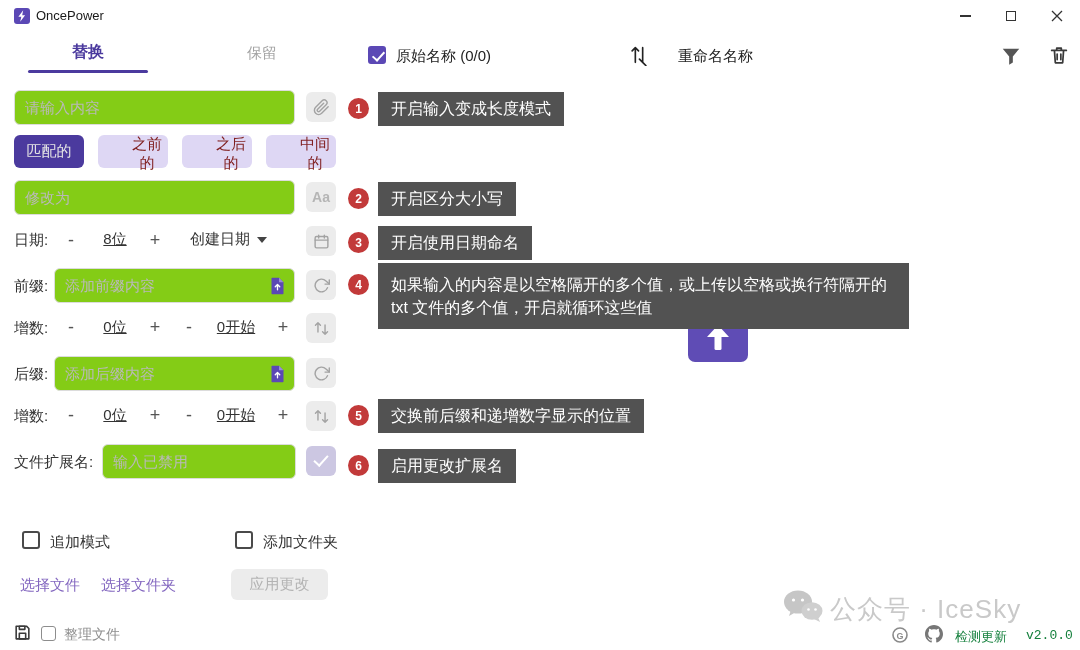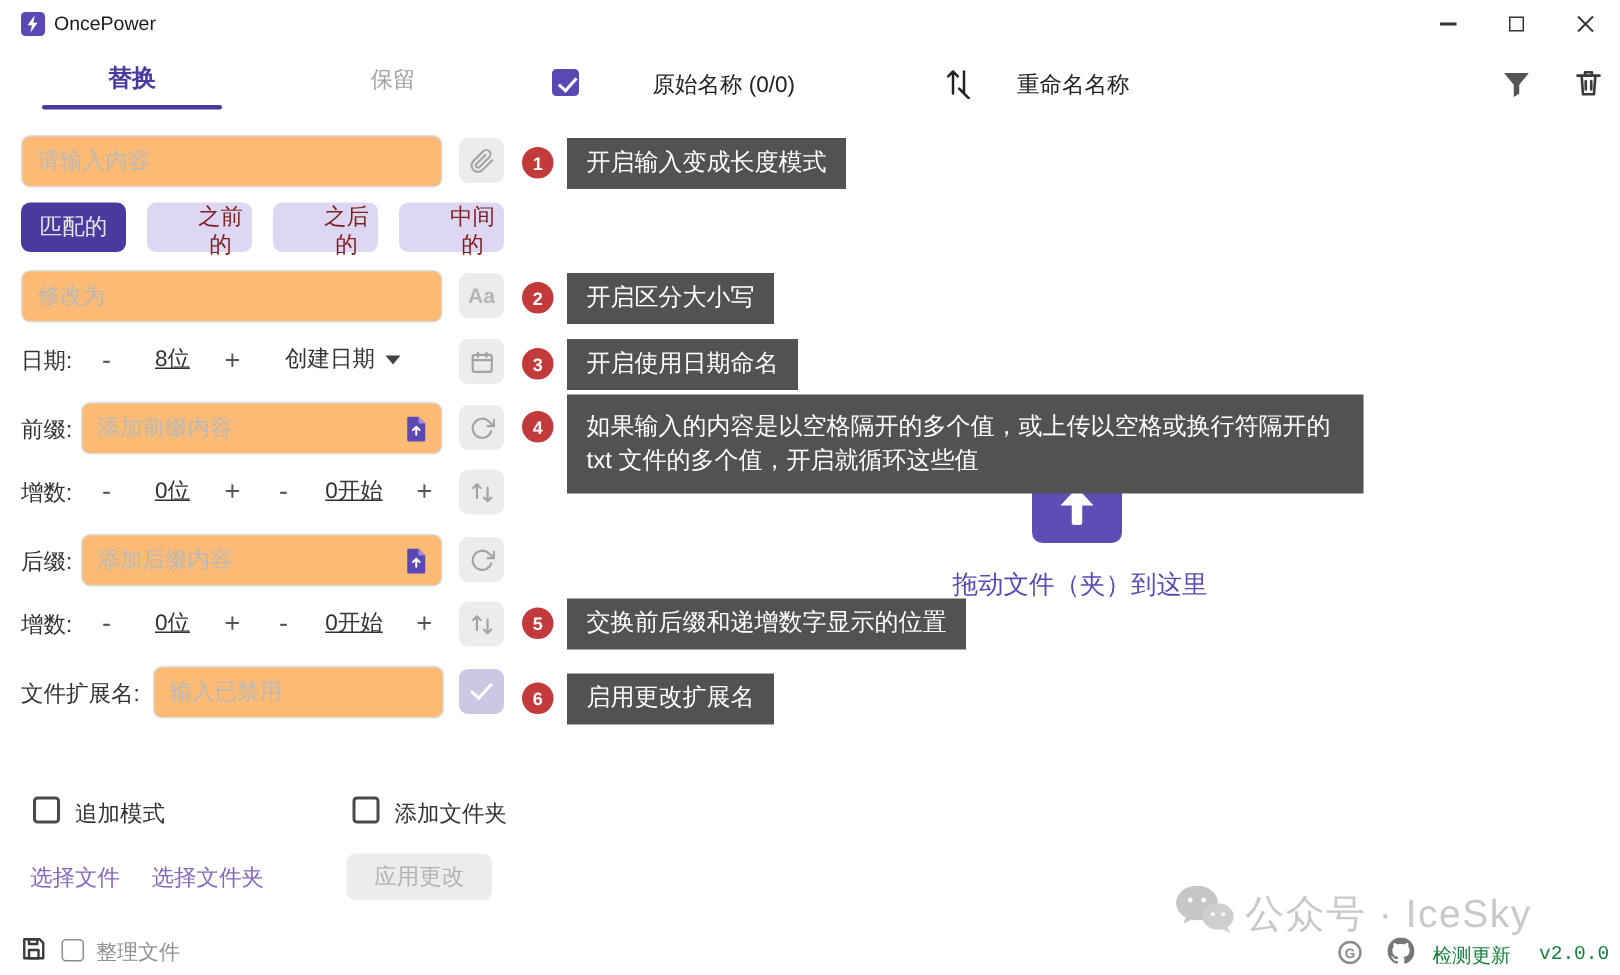--- a/index.html
+++ b/index.html
@@ -20,21 +20,21 @@
   .tab-keep { left:232px; top:44px; width:60px; text-align:center; font-size:15px; color:#a3a3a3; }
   .lbl-header { font-size:15px; color:#222; }
 
   
   .checkbox { width:18px; height:18px; border:2px solid #4a4a4a; border-radius:3px; background:#fff; position:absolute; }
   .checkbox.checked { background:#5b48b5; border-color:#5b48b5; }
   .checkbox.checked::after { content:""; position:absolute; left:5px; top:1px; width:5px; height:10px; border:solid #fff; border-width:0 2px 2px 0; transform:rotate(42deg); }
   .checkbox.small { width:15px; height:15px; border-width:1.6px; border-color:#8d8d8d; }
 
   
-  .inp { border:1px solid #dcdcdc; border-radius:6px; height:35px; font-size:15px; padding:0 10px; color:#333; outline:none; background:#fdba74; font-family:inherit; }
+  .inp { border:1px solid #dcdcdc; border-radius:6px; height:35px; font-size:15px; padding:0 10px; color:#333; outline:none; background:#84cc16; font-family:inherit; }
   .inp::placeholder { color:#b9b9b9; }
   .grey-btn { width:30px; height:30px; border-radius:6px; background:#ececec; display:flex; align-items:center; justify-content:center; cursor:pointer; border:none; }
   .aa-label { font-size:14px; color:#b5b5b5; font-weight:bold; }
   .mode-btn { height:33px; border:none; border-radius:6px; font-size:15px; cursor:pointer; font-family:inherit; }
   .mode-btn.active { background:#4b3a9e; color:#e5e5e5; }
   .mode-btn.idle { background:#ded7f4; color:#7f1d1d;padding-left:28px; }
   .form-label { font-size:15px; color:#333; }
   .step-btn { width:22px; height:26px; background:none; border:none; font-size:18px; color:#555; cursor:pointer; font-family:inherit; line-height:22px; }
   .step-val { font-size:15px; color:#333; text-align:center;text-decoration:underline; }
   .dropdown { display:flex; align-items:center; gap:7px; cursor:pointer; font-size:15px; color:#333; }
@@ -80,21 +80,21 @@
         <path d="M1 1l10 10M11 1L1 11" stroke="#333" stroke-width="1.3"></path>
       </svg>
   </div>
 </div>
 
 <div class="abs tab-replace">替换</div>
 <div class="abs tab-underline"></div>
 <div class="abs tab-keep">保留</div>
 
 <div class="checkbox checked" style="left:368px;top:46px;"></div>
-<span class="abs lbl-header" style="left:396px;top:47px;margin-left:39px;">原始名称 (0/0)</span>
+<span class="abs lbl-header" style="left:396px;top:47px;">原始名称 (0/0)</span>
 
 <span class="abs" style="left:628px;top:44px;cursor:pointer;">
   <svg width="22" height="22" viewBox="0 0 24 24" fill="none" stroke="#222" stroke-width="1.8" stroke-linecap="round" stroke-linejoin="round">
     <path d="M8 20V4M8 4L4.5 7.5M8 4l3.5 3.5"></path>
       <path d="M16 4v16M16 20l-3.5-3.5M16 20l3.5 3.5"></path>
   </svg>
 </span>
 <span class="abs lbl-header" style="left:678px;top:47px;">重命名名称</span>
 
 <span class="abs" style="left:1000px;top:45px;cursor:pointer;">
@@ -204,21 +204,20 @@
 
 <div class="abs" style="left:560px;top:250px;width:320px;height:190px;">
   <span class="abs" style="left:126px;top:60px;">
     <svg width="64" height="54" viewBox="0 0 64 54">
       <rect x="4" y="2" width="24" height="12" rx="3" fill="#5f4cb5"></rect>
       <rect x="2" y="8" width="60" height="44" rx="7" fill="#5f4cb5"></rect>
       <polygon points="32,15 21,27 43,27" fill="#fff"></polygon>
       <rect x="28.5" y="26" width="7" height="14" rx="1.5" fill="#fff"></rect>
     </svg>
   </span>
-  <div class="abs drop-text" style="left:45px;top:128px;width:230px;">拖动文件（夹）到这里</div>
 </div>
 
 <div class="badge" style="left:348px;top:98px;">1</div>
 <div class="tooltip" style="left:378px;top:92px;">开启输入变成长度模式</div>
 
 <div class="badge" style="left:348px;top:188px;">2</div>
 <div class="tooltip" style="left:378px;top:182px;">开启区分大小写</div>
 
 <div class="badge" style="left:348px;top:232px;">3</div>
 <div class="tooltip" style="left:378px;top:226px;">开启使用日期命名</div>

